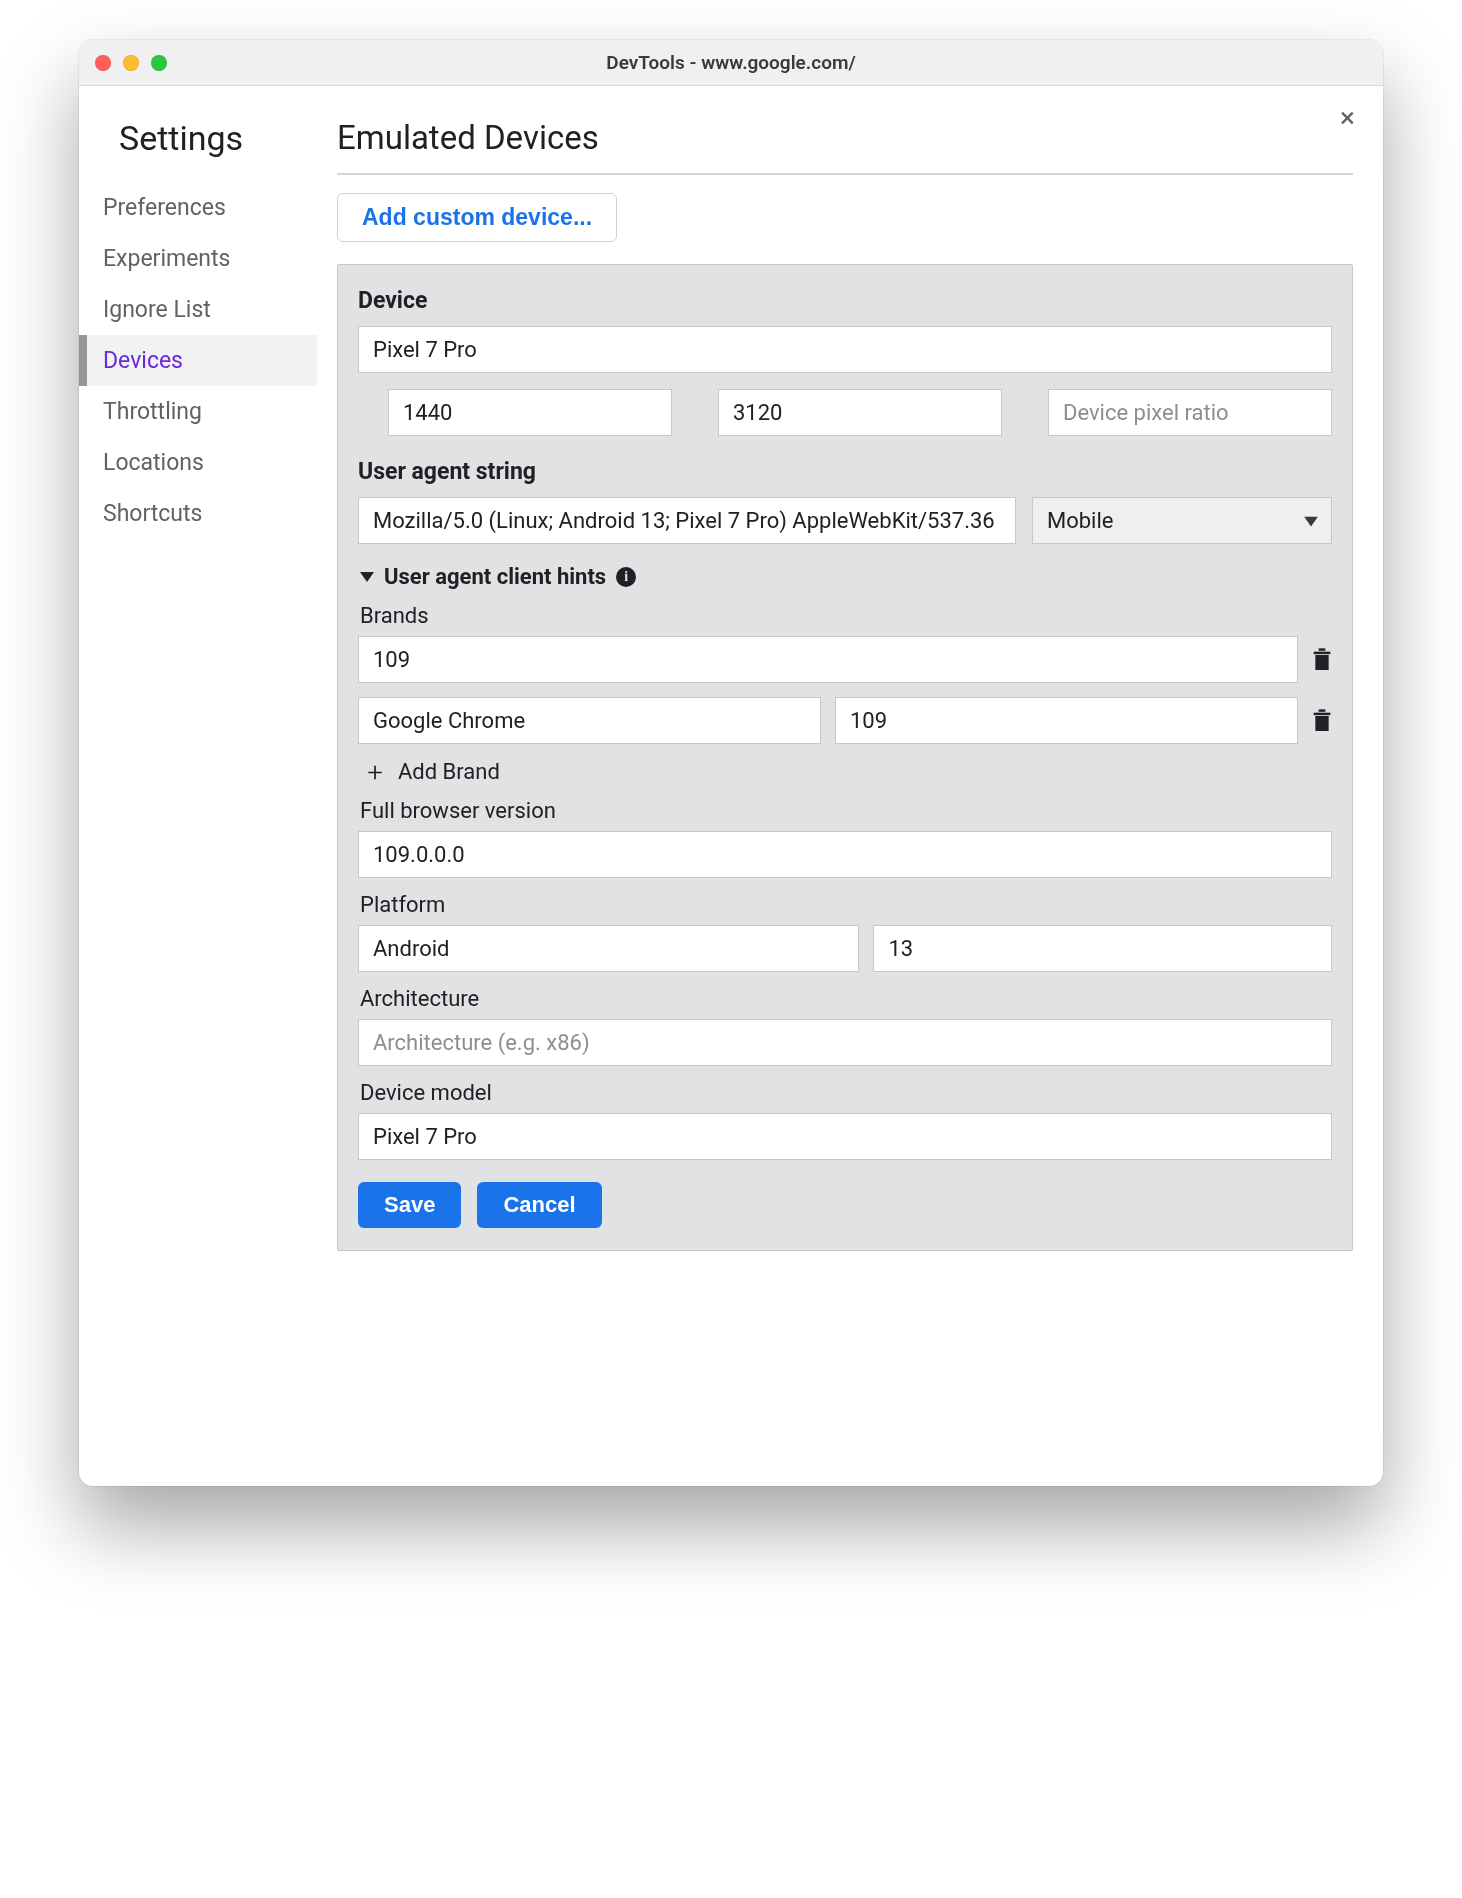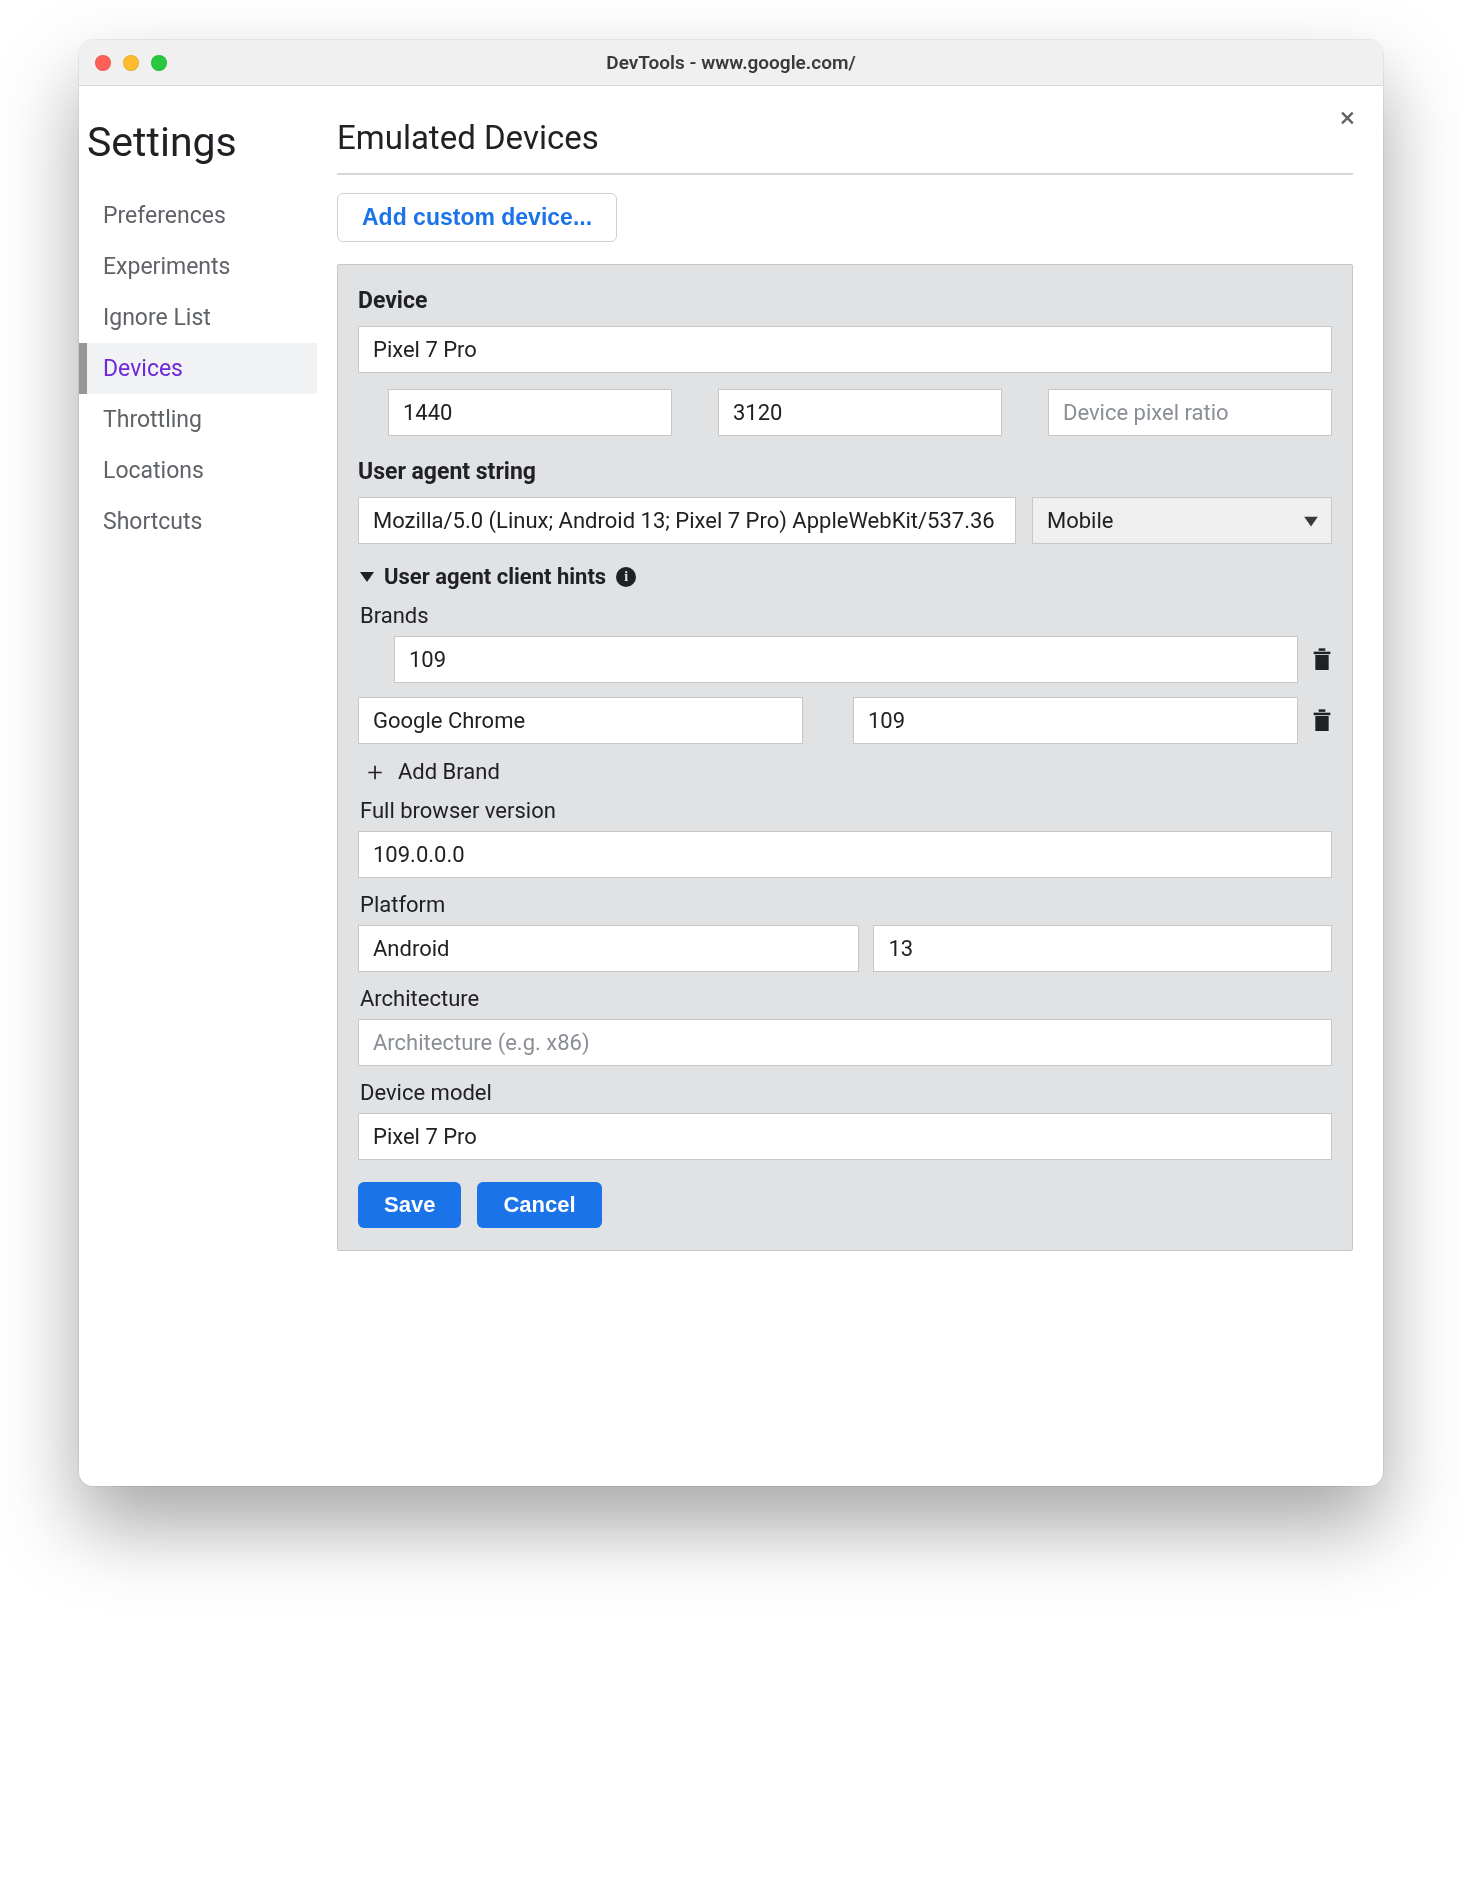--- a/index.html
+++ b/index.html
@@ -65,24 +65,24 @@
     cursor: pointer;
     user-select: none;
   }
   
   .sidebar {
     width: 238px;
     flex: 0 0 238px;
     padding-top: 6px;
   }
   .sidebar-title {
-    font-size: 41px;
+    font-size: 34px;
     font-weight: 400;
     color: #202124;
-    margin: 0 0 24px 8px;
+    margin: 0 0 24px 40px;
   }
   .nav { list-style: none; margin: 0; padding: 0; }
   .nav-item {
     font-size: 23px;
     color: #5f6368;
     padding: 12px 0 12px 24px;
     cursor: pointer;
     position: relative;
   }
   .nav-item.active {
@@ -196,21 +196,21 @@
     font-family: Georgia, serif;
     font-weight: 700;
     font-size: 14px;
     cursor: pointer;
   }
   .brand-row {
     display: flex; align-items: center; gap: 14px;
     margin-bottom: 14px;
   }
   .brand-row .text-input.brand-name { flex: 1; }
-  .brand-row .text-input.brand-ver  { flex: 1; margin-left: 36px; }
+  .brand-row .text-input.brand-ver  { flex: 1; }
   .trash-icon { width: 20px; height: 24px; cursor: pointer; flex: 0 0 20px; }
   .trash-icon svg { width: 100%; height: 100%; display: block; }
   .add-brand {
     display: flex; align-items: center; gap: 10px;
     font-size: 22px; color: #202124;
     cursor: pointer; margin: 4px 0 10px 4px;
   }
   .plus-icon { font-size: 26px; font-weight: 400; line-height: 1; }
   .platform-row { display: flex; gap: 14px; }
   .platform-row .text-input:first-child { flex: 1.1; }

